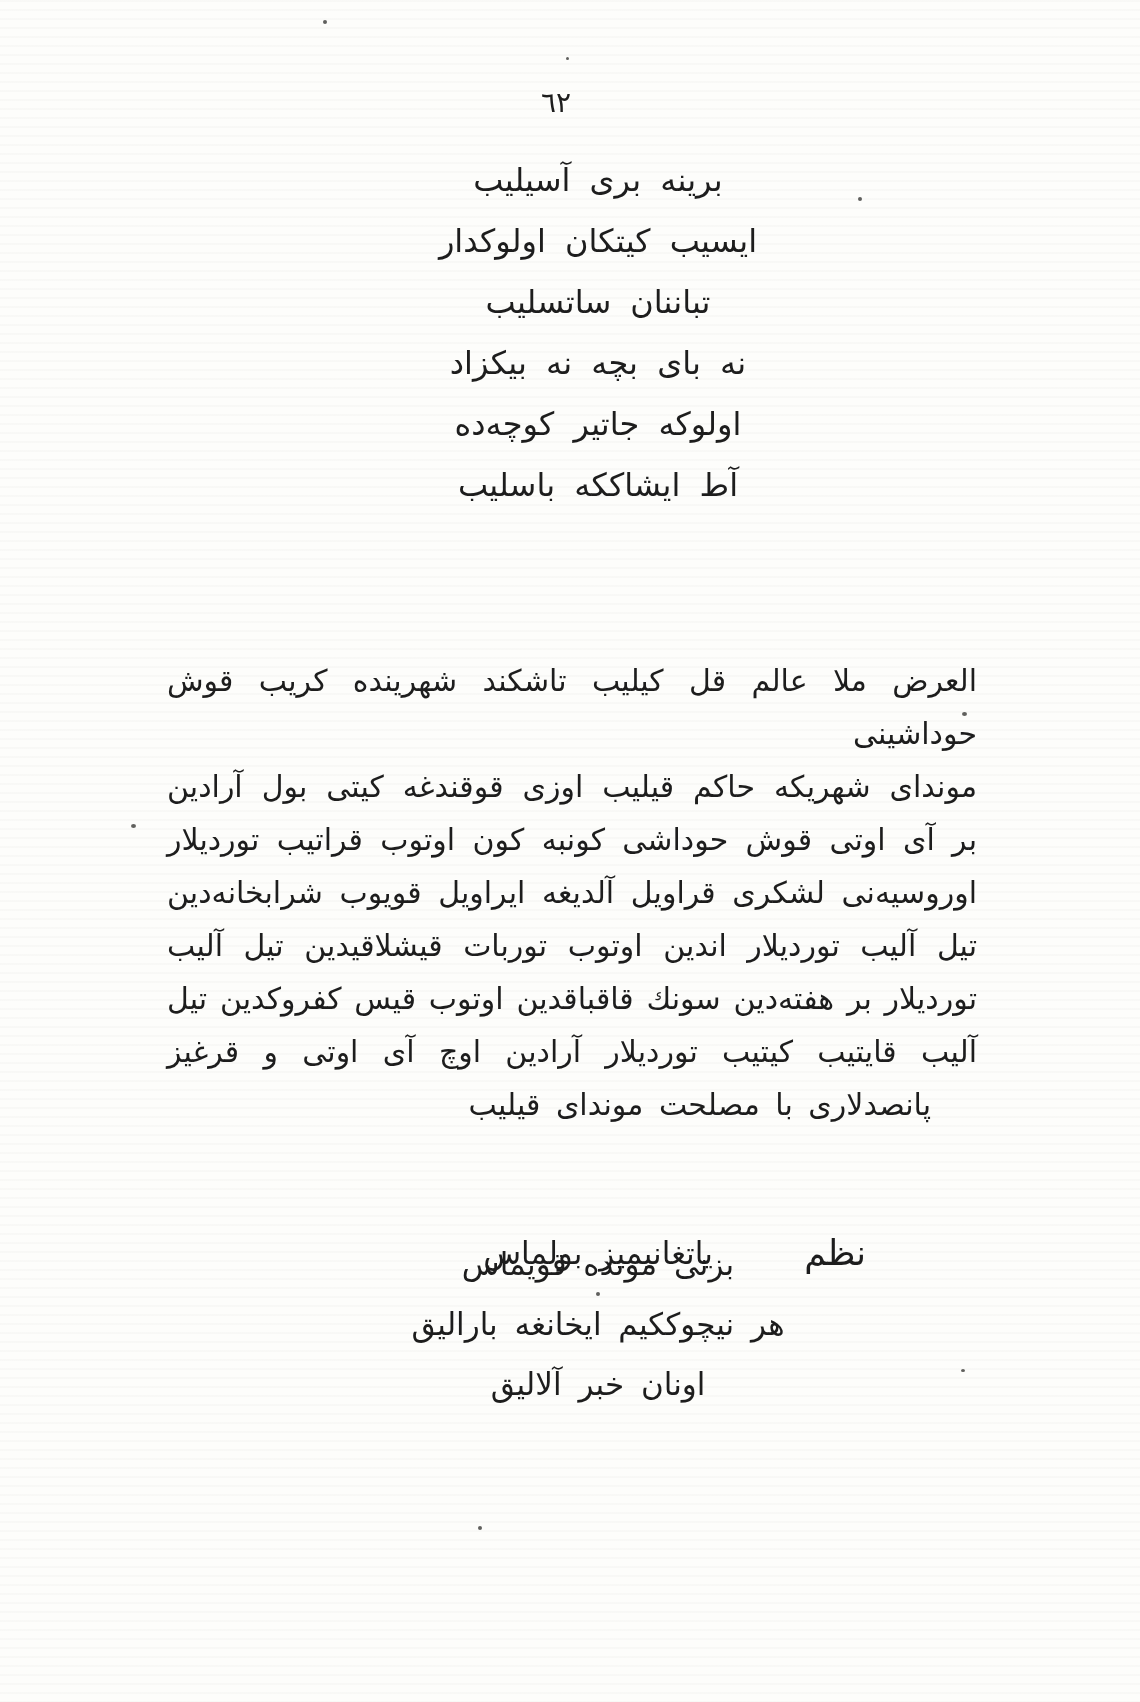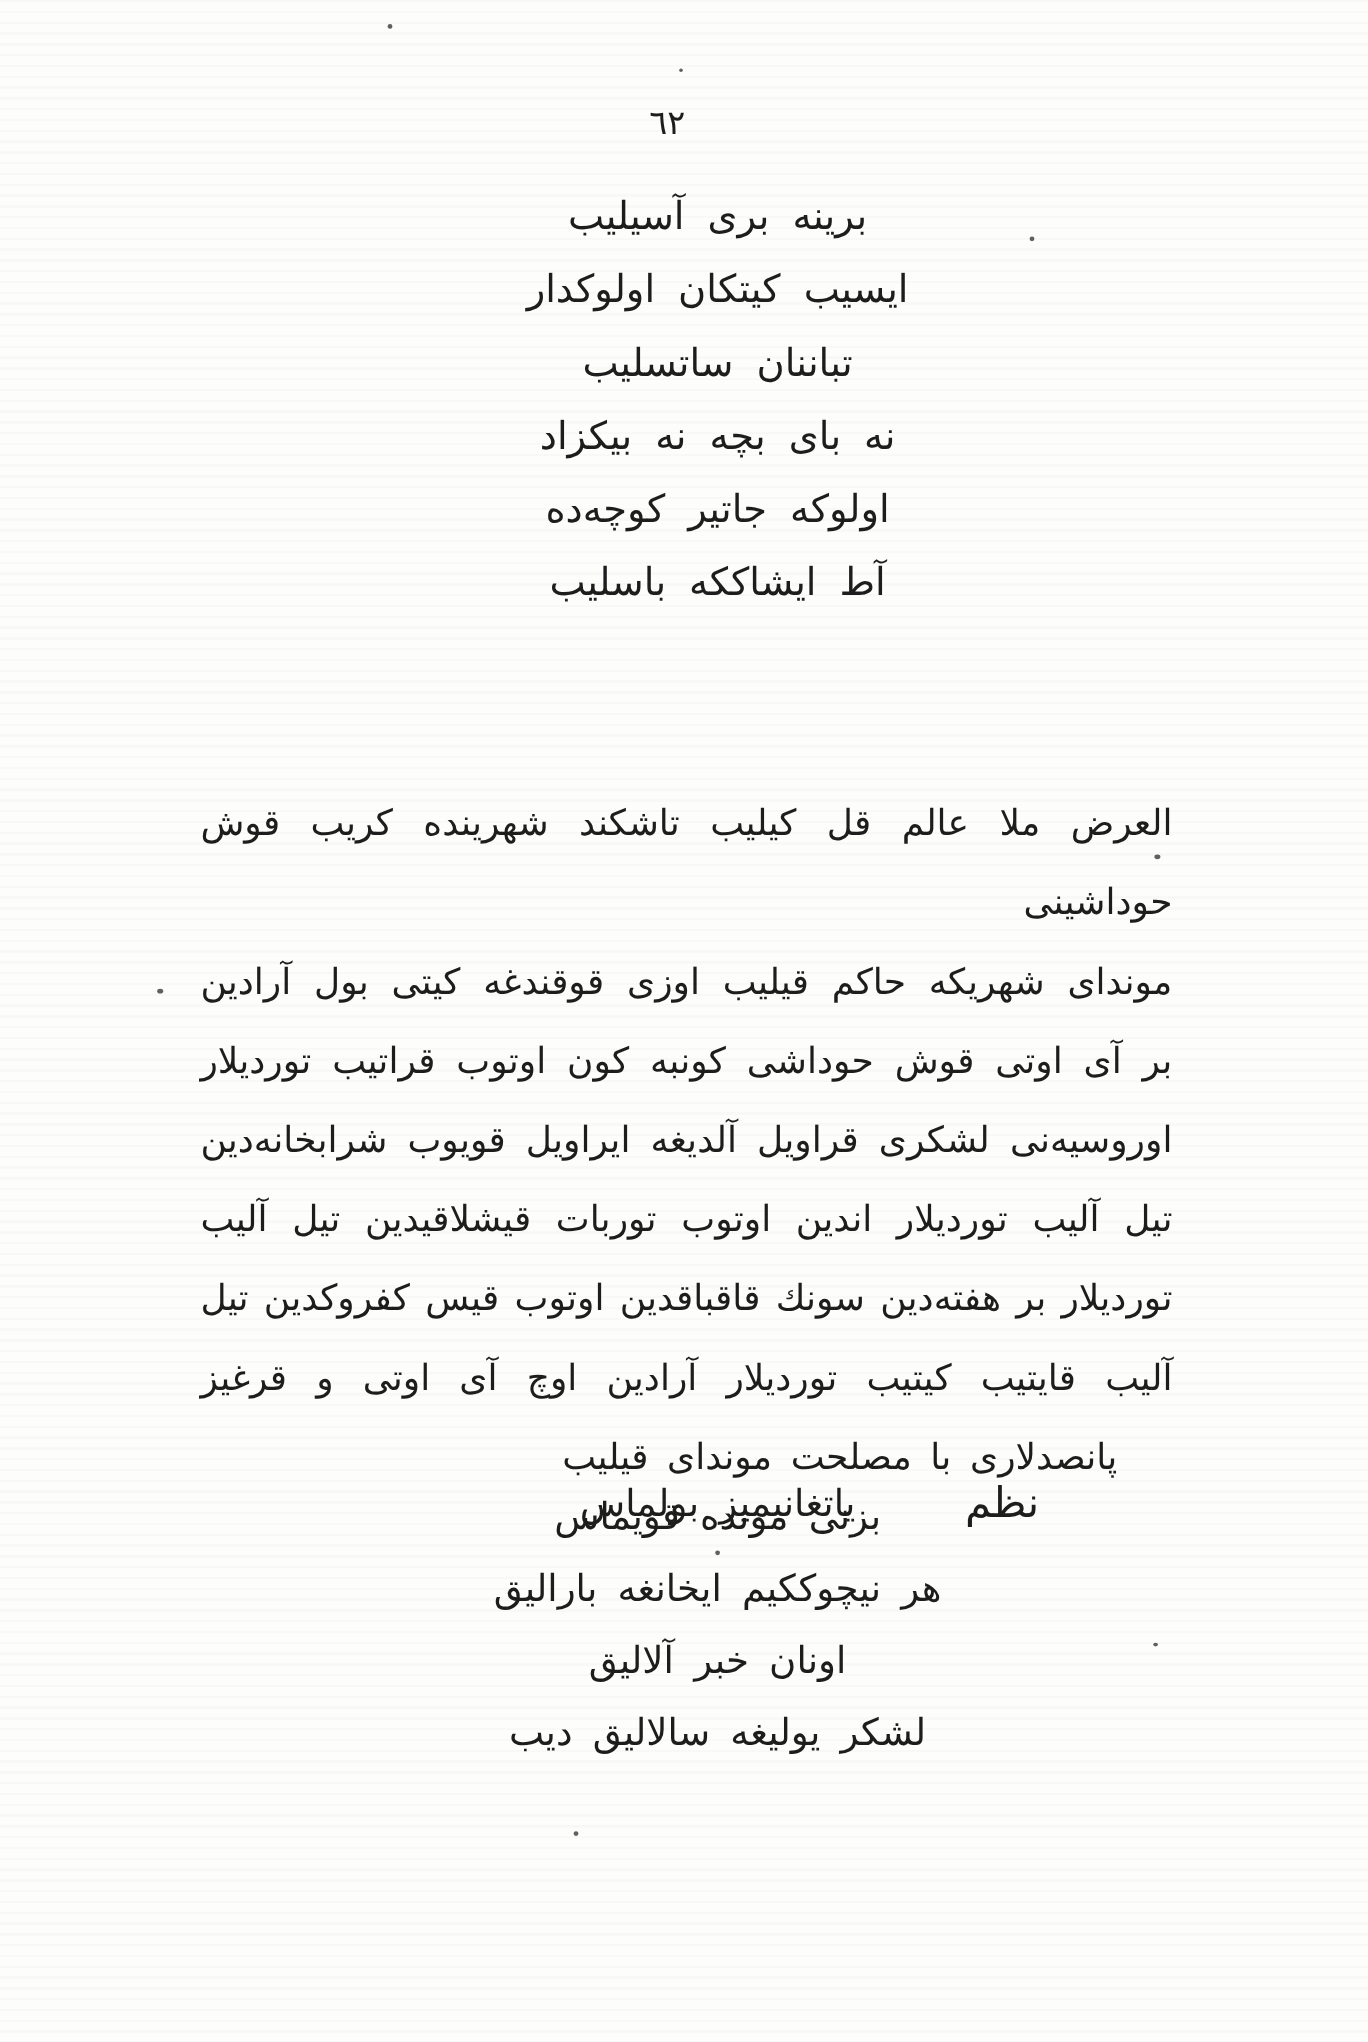--- a/index.html
+++ b/index.html
@@ -52,21 +52,21 @@
     line-height: 60px;
     word-spacing: 7px;
   }
   .poem-line { white-space: nowrap; }
   .prose {
     position: absolute;
     top: 654px;
     right: 163px;
     left: 167px;
     font-size: 30px;
-    line-height: 66px;
+    line-height: 53px;
   }
   .prose-line {
     text-align: justify;
     text-align-last: justify;
   }
   .prose-line-last {
     text-align: left;
     text-align-last: right;
     padding-right: 46px;
     word-spacing: 6px;
@@ -126,21 +126,20 @@
 
   <div class="nazm-row">
     <span class="nazm-label">نظم</span>
     <div class="poem-line">ياتغانيميز بولماس</div>
   </div>
 
   <div class="poem poem-2">
     <div class="poem-line">بزنى مونده قويماس</div>
     <div class="poem-line">هر نيچوككيم ايخانغه باراليق</div>
     <div class="poem-line">اونان خبر آلاليق</div>
-    <div class="poem-line">لشكر يوليغه سالاليق ديب</div>
   </div>
 
   <div class="speck" style="left:323px; top:20px;  width:4px; height:4px;"></div>
   <div class="speck" style="left:566px; top:57px;  width:3px; height:3px;"></div>
   <div class="speck" style="left:858px; top:197px; width:4px; height:4px;"></div>
   <div class="speck" style="left:962px; top:712px; width:5px; height:4px;"></div>
   <div class="speck" style="left:131px; top:824px; width:5px; height:4px;"></div>
   <div class="speck" style="left:596px; top:1292px;width:4px; height:4px;"></div>
   <div class="speck" style="left:961px; top:1369px;width:4px; height:3px;"></div>
   <div class="speck" style="left:478px; top:1526px;width:4px; height:4px;"></div>

